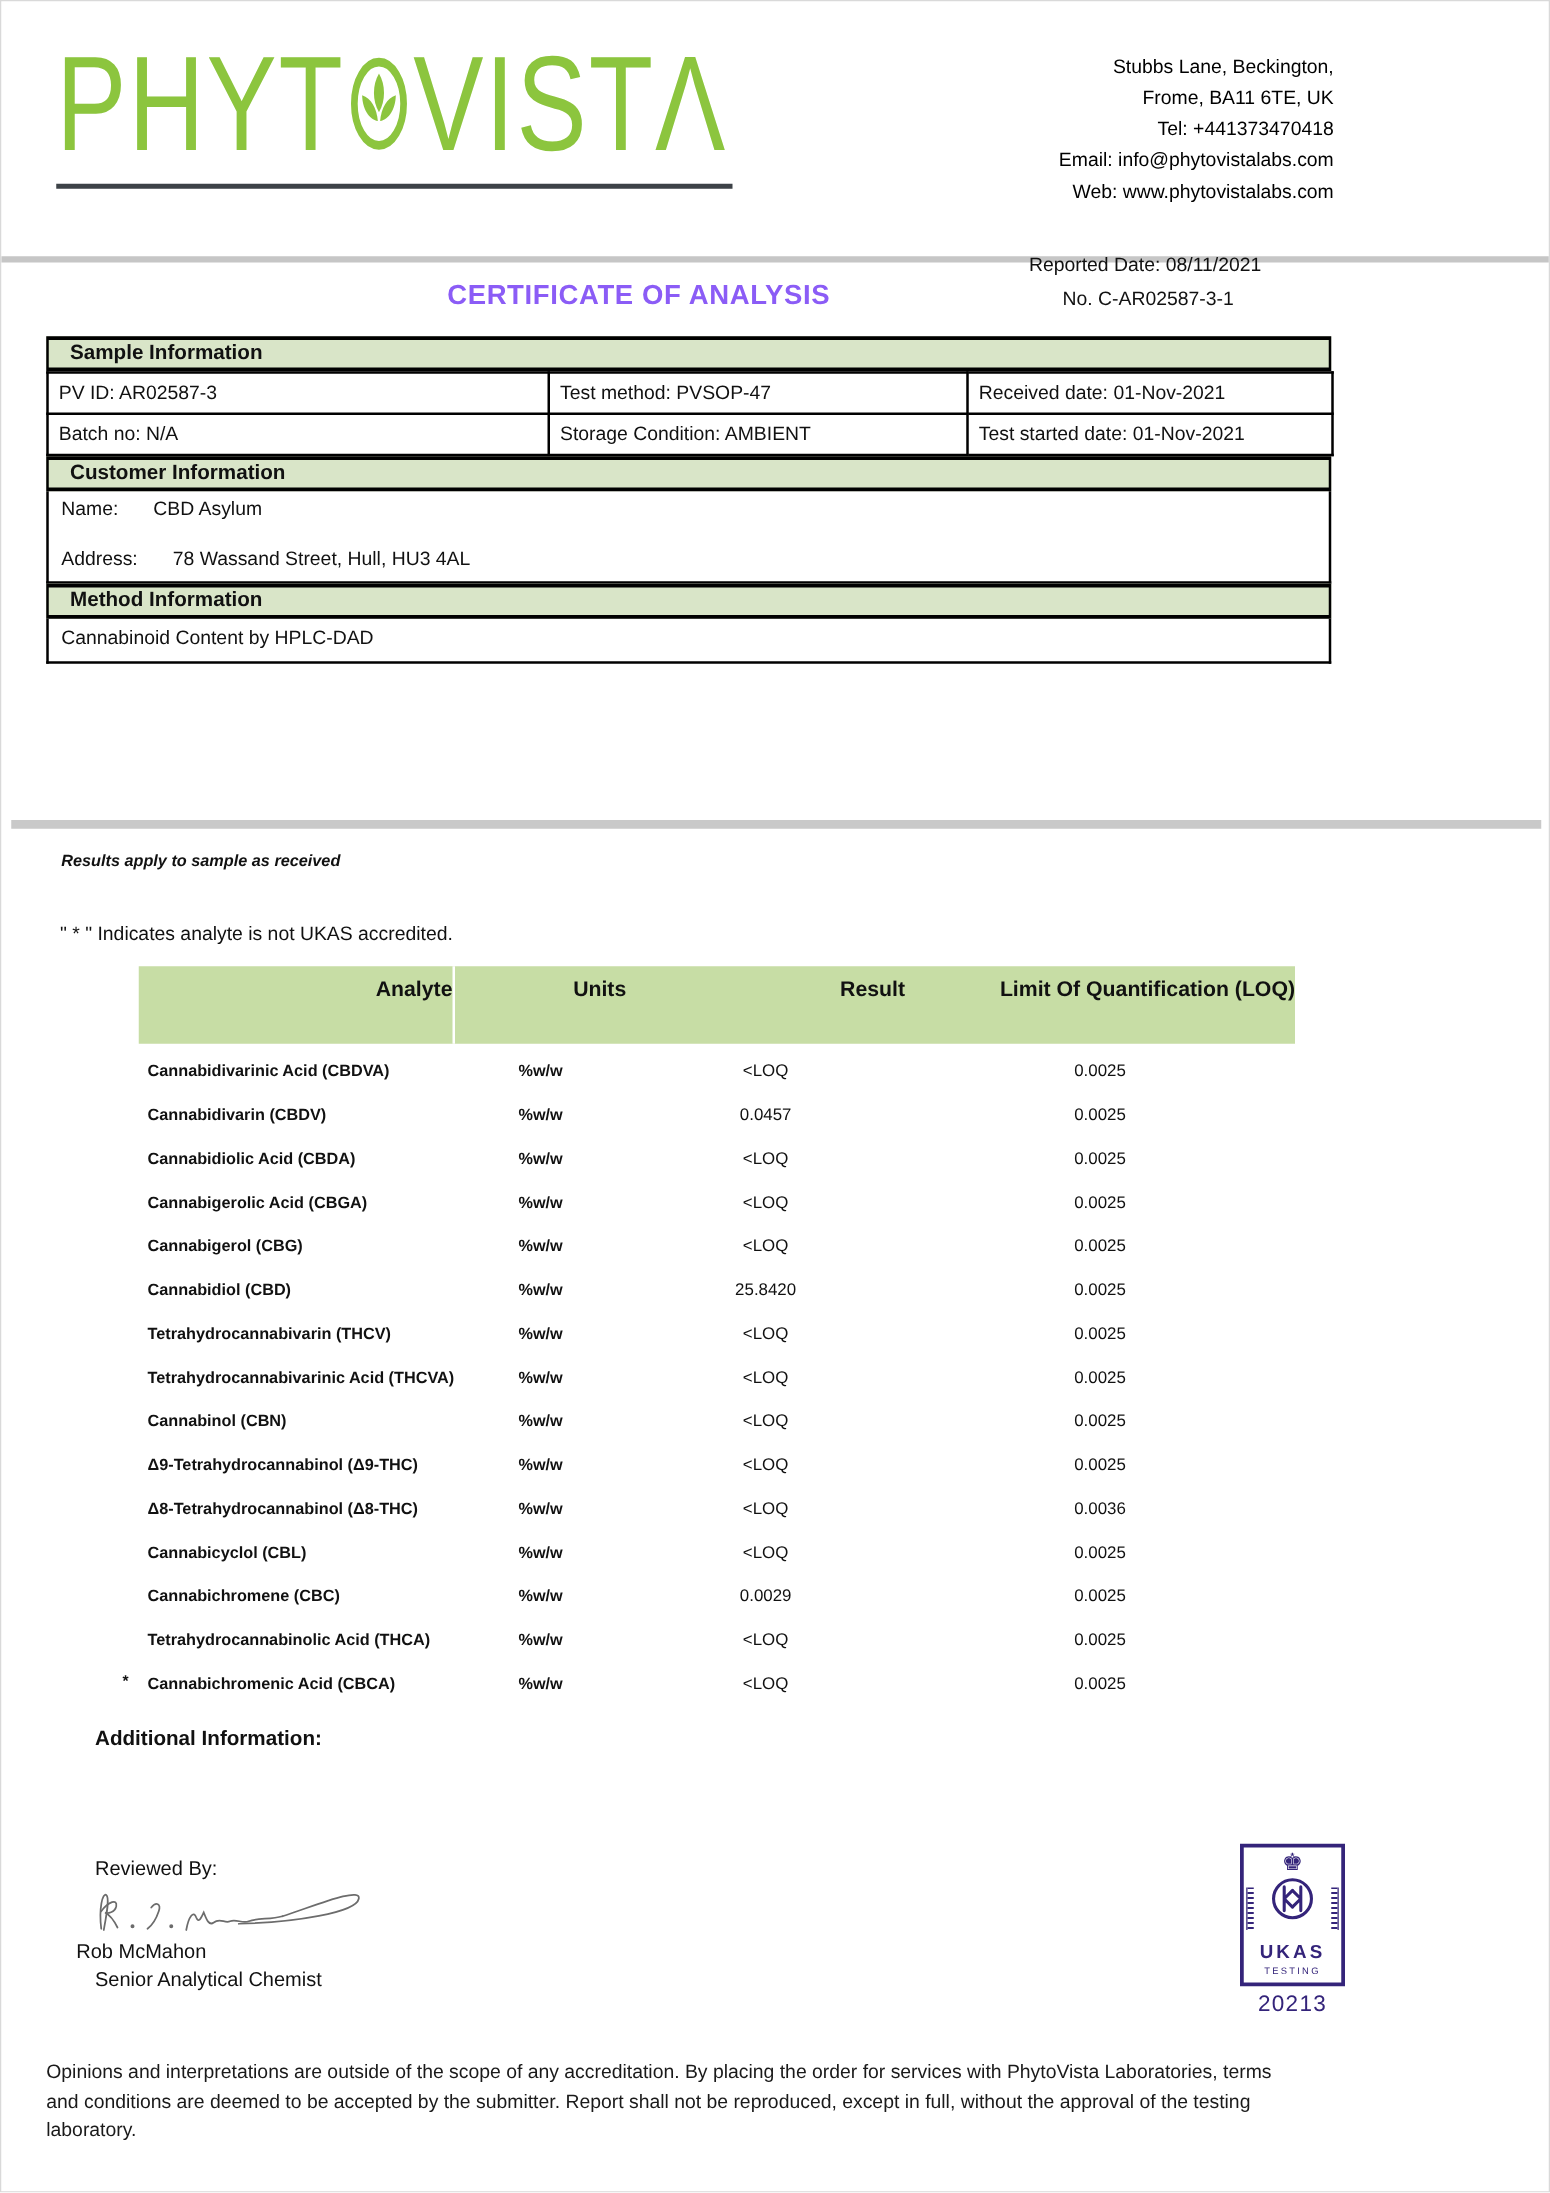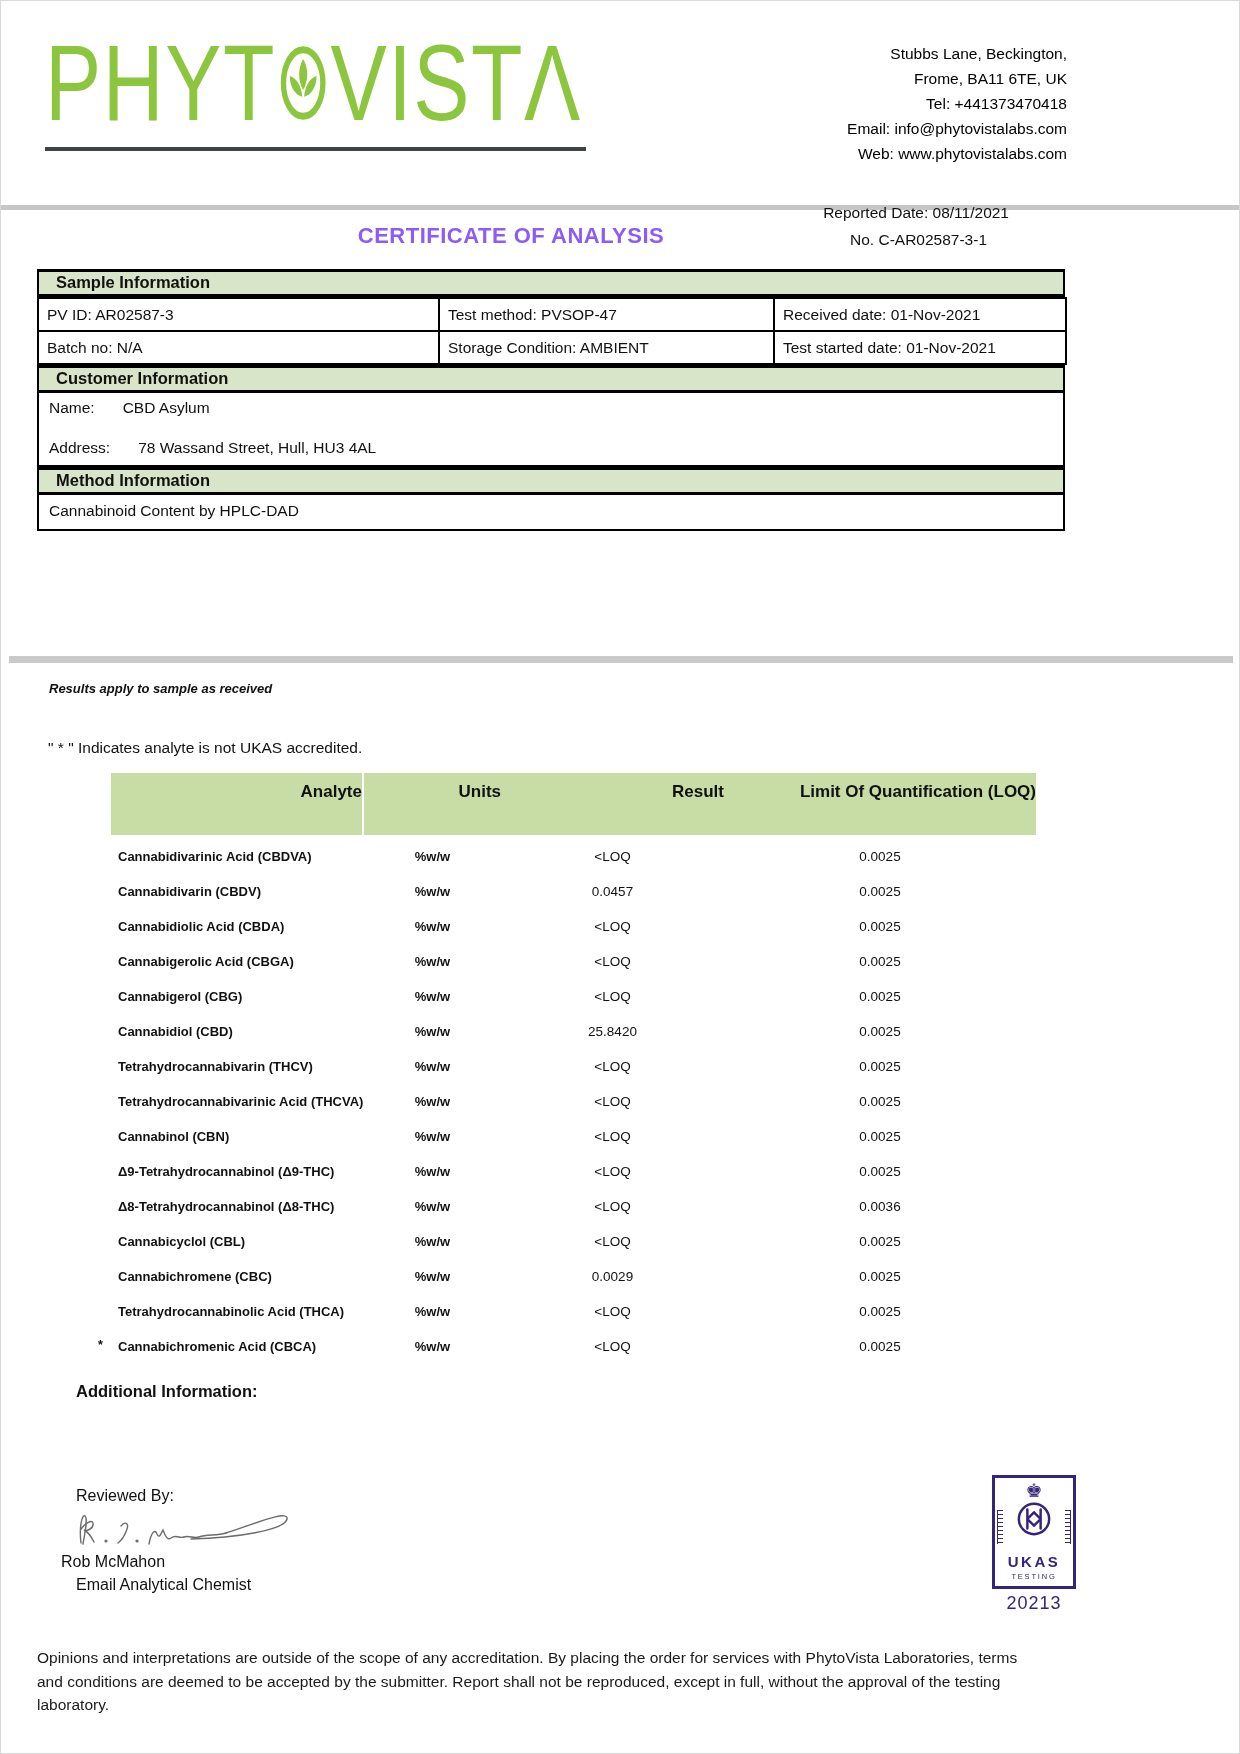--- a/index.html
+++ b/index.html
@@ -296,21 +296,21 @@
       <path d="M10 42 C8 26 11 13 14 15 C17 17 14 32 12 43"></path>
       <path d="M10 28 C16 20 23 18 22 24 C21 29 15 30 13 29 C17 31 21 37 23 41"></path>
       <circle cx="35" cy="40" r="0.9" fill="#6c6c6c"></circle>
       <path d="M50 25 C54 20 58 22 56 28 C54 34 51 39 47 42"></path>
       <circle cx="66" cy="40" r="0.9" fill="#6c6c6c"></circle>
       <path d="M78 43 C80 32 84 27 86 33 C88 38 90 33 92 29 C94 34 96 40 100 37 C105 33 109 38 113 36 C118 34 123 38 128 36 C136 33 145 35 155 32"></path>
       <path d="M155 32 C180 24 218 8 216 18 C214 29 165 37 120 38"></path>
     </g>
   </svg>
   <div class="rev-name">Rob McMahon</div>
-  <div class="rev-role">Email Analytical Chemist</div>
+  <div class="rev-role">Senior Analytical Chemist</div>
 
   <div class="ukas">
     <div class="ukas-box">
       <div class="ruler ruler-l"></div>
       <div class="ruler ruler-r"></div>
       <div class="ukas-crown">♚</div>
       <svg width="36" height="36" viewBox="0 0 38 38">
         <circle cx="19" cy="19" r="16" fill="none" stroke="#34247A" stroke-width="2.6"></circle>
         <path d="M12 9 L12 29 M12 19 L19 12 M12 19 L19 26" fill="none" stroke="#34247A" stroke-width="2.6" stroke-linecap="round"></path>
         <path d="M26 9 L26 29 M26 19 L19.5 12.5 M26 19 L19.5 25.5" fill="none" stroke="#34247A" stroke-width="2.6" stroke-linecap="round"></path>

